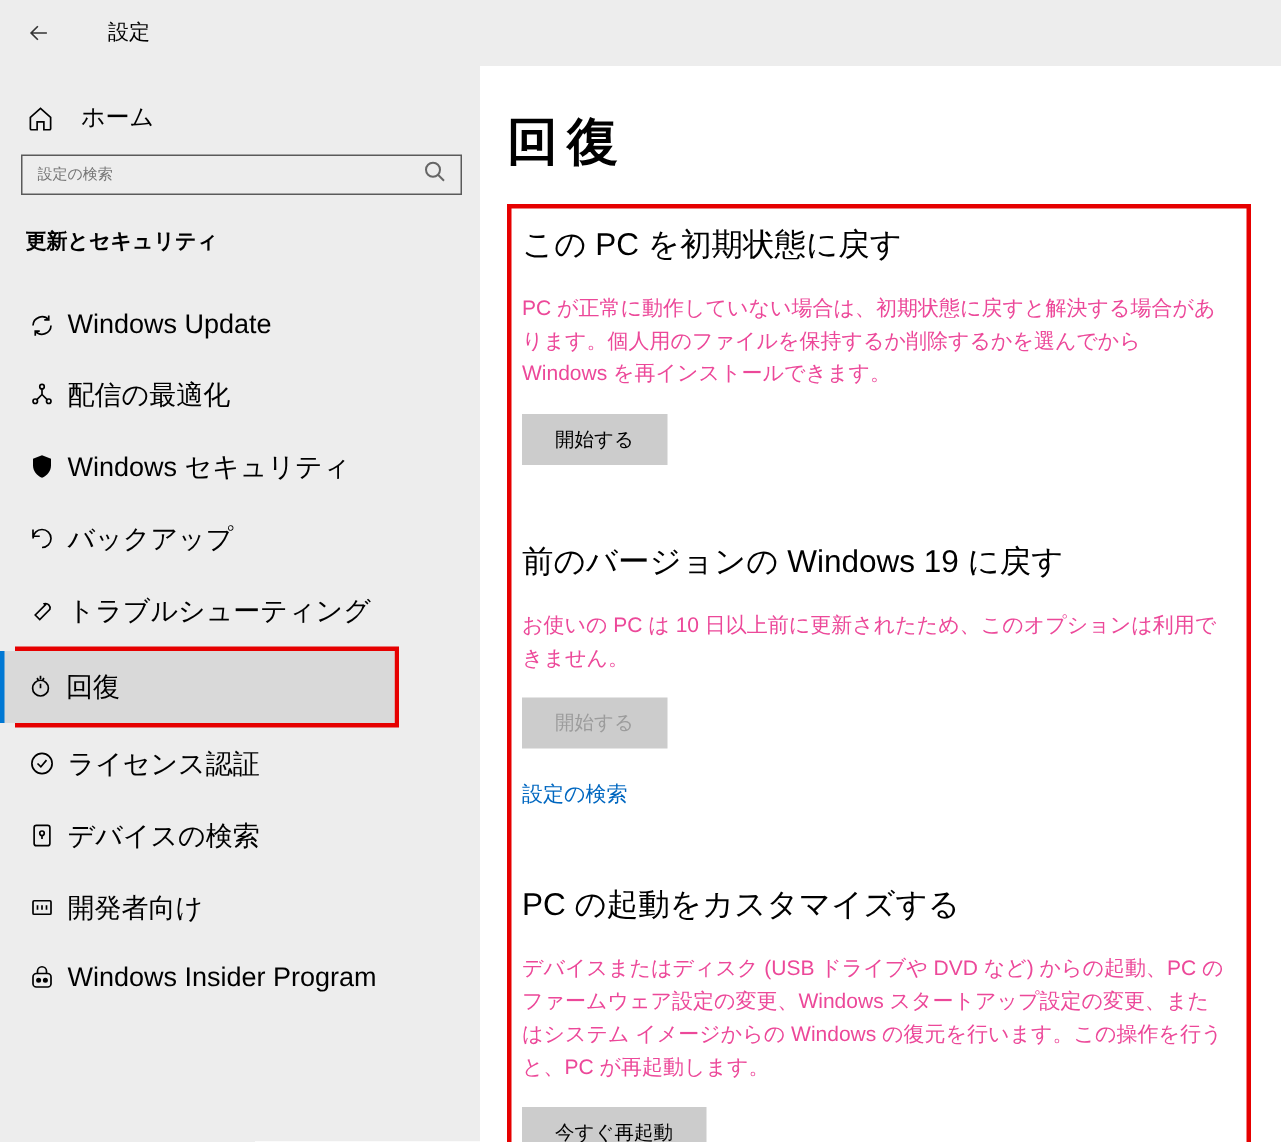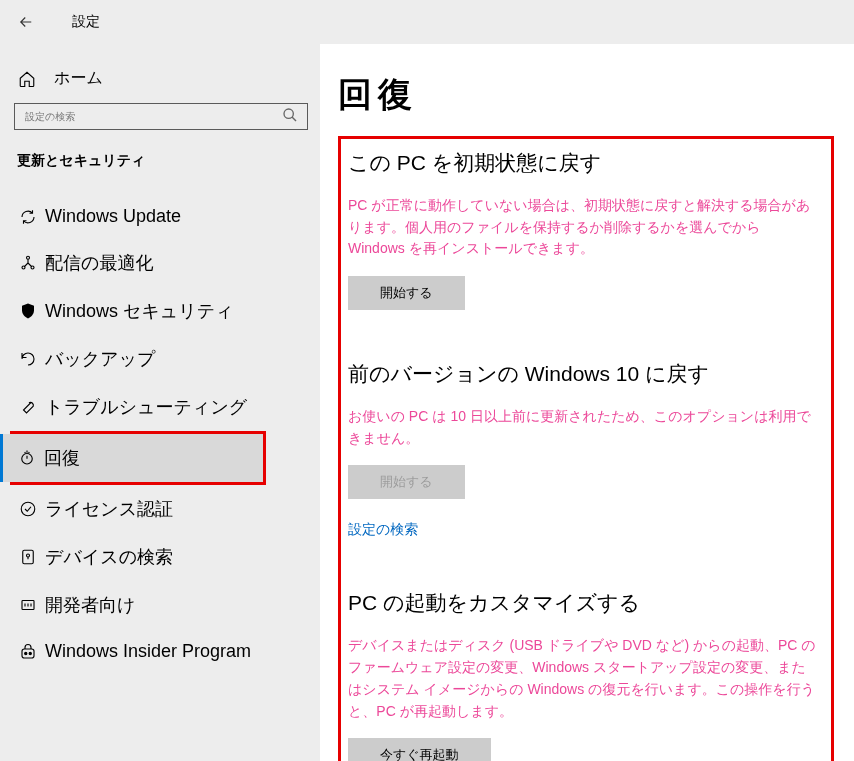--- a/index.html
+++ b/index.html
@@ -138,21 +138,21 @@
     .section-title.t3 { margin-top: 50px; }
     .body-text {
       font-size: 14px;
       line-height: 1.55;
       color: #ec4899;
       margin-bottom: 16px;
     }
     .btn {
       background: #cccccc;
       border: none;
-      padding: 8px 32px;
+      padding: 8px 22px;
       font-size: 13px;
       font-family: inherit;
       cursor: default;
       min-width: 80px;
     }
     .btn.disabled {
       background: #cccccc;
       color: #9c9c9c;
     }
     .btn.enabled {
@@ -305,21 +305,21 @@
   </div>
 
   <div class="main">
     <div class="page-title">回復</div>
 
     <div class="red-box-main">
       <div class="section-title">この PC を初期状態に戻す</div>
       <div class="body-text">PC が正常に動作していない場合は、初期状態に戻すと解決する場合があります。個人用のファイルを保持するか削除するかを選んでから Windows を再インストールできます。</div>
       <button class="btn enabled">開始する</button>
 
-      <div class="section-title t2">前のバージョンの Windows 10 に戻す</div>
+      <div class="section-title t2">前のバージョンの Windows 19 に戻す</div>
       <div class="body-text">お使いの PC は 10 日以上前に更新されたため、このオプションは利用できません。</div>
       <button class="btn disabled">開始する</button>
       <div><a class="link">設定の検索</a></div>
 
       <div class="section-title t3">PC の起動をカスタマイズする</div>
       <div class="body-text">デバイスまたはディスク (USB ドライブや DVD など) からの起動、PC のファームウェア設定の変更、Windows スタートアップ設定の変更、またはシステム イメージからの Windows の復元を行います。この操作を行うと、PC が再起動します。</div>
       <button class="btn enabled">今すぐ再起動</button>
 
       
       

